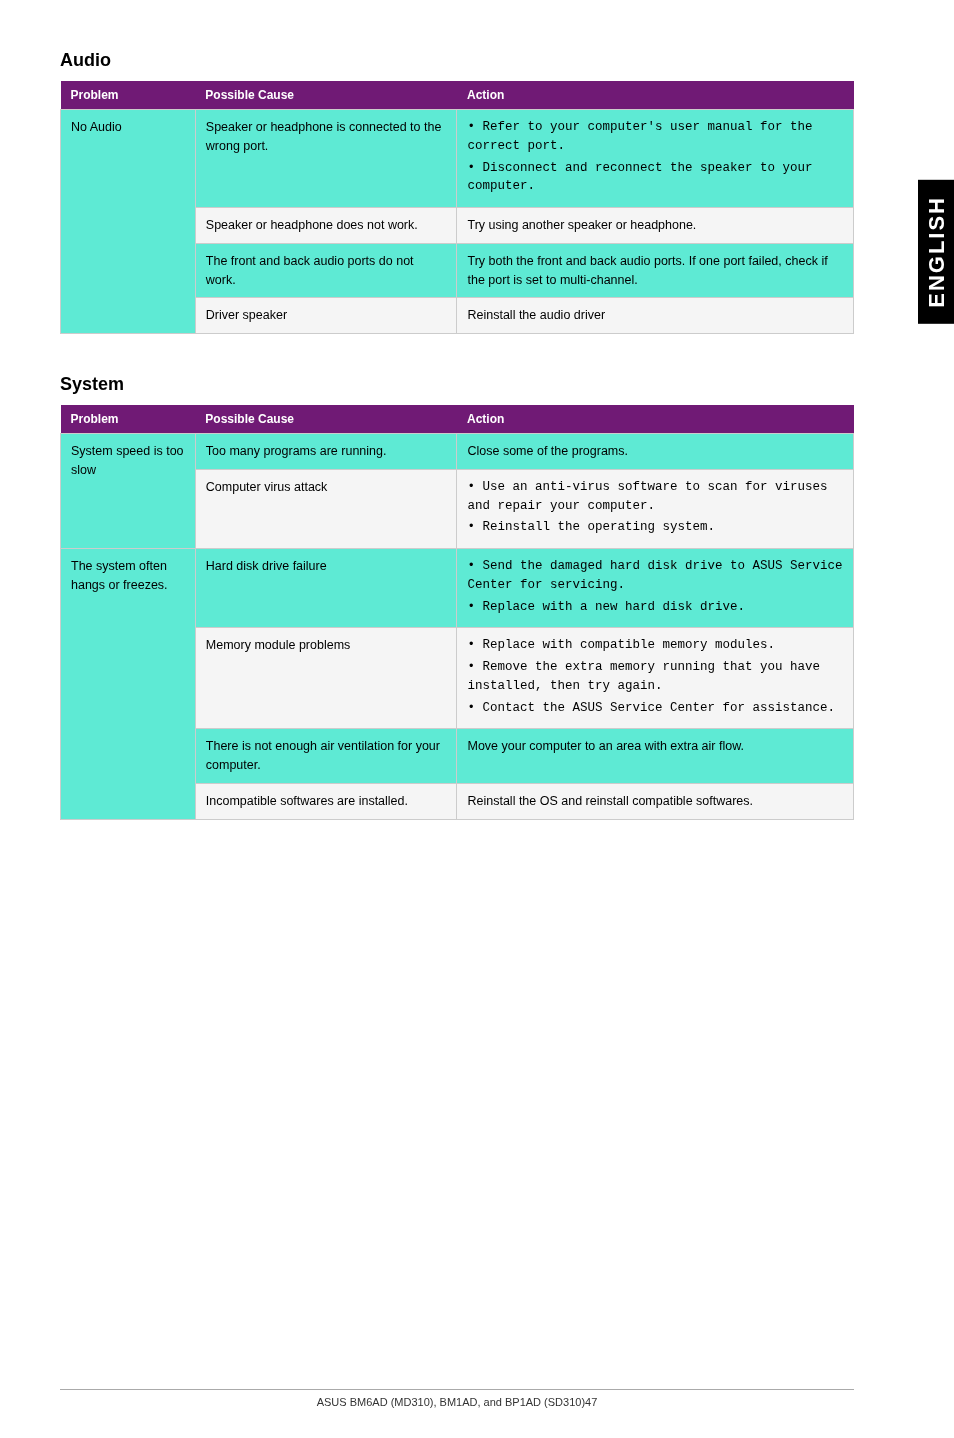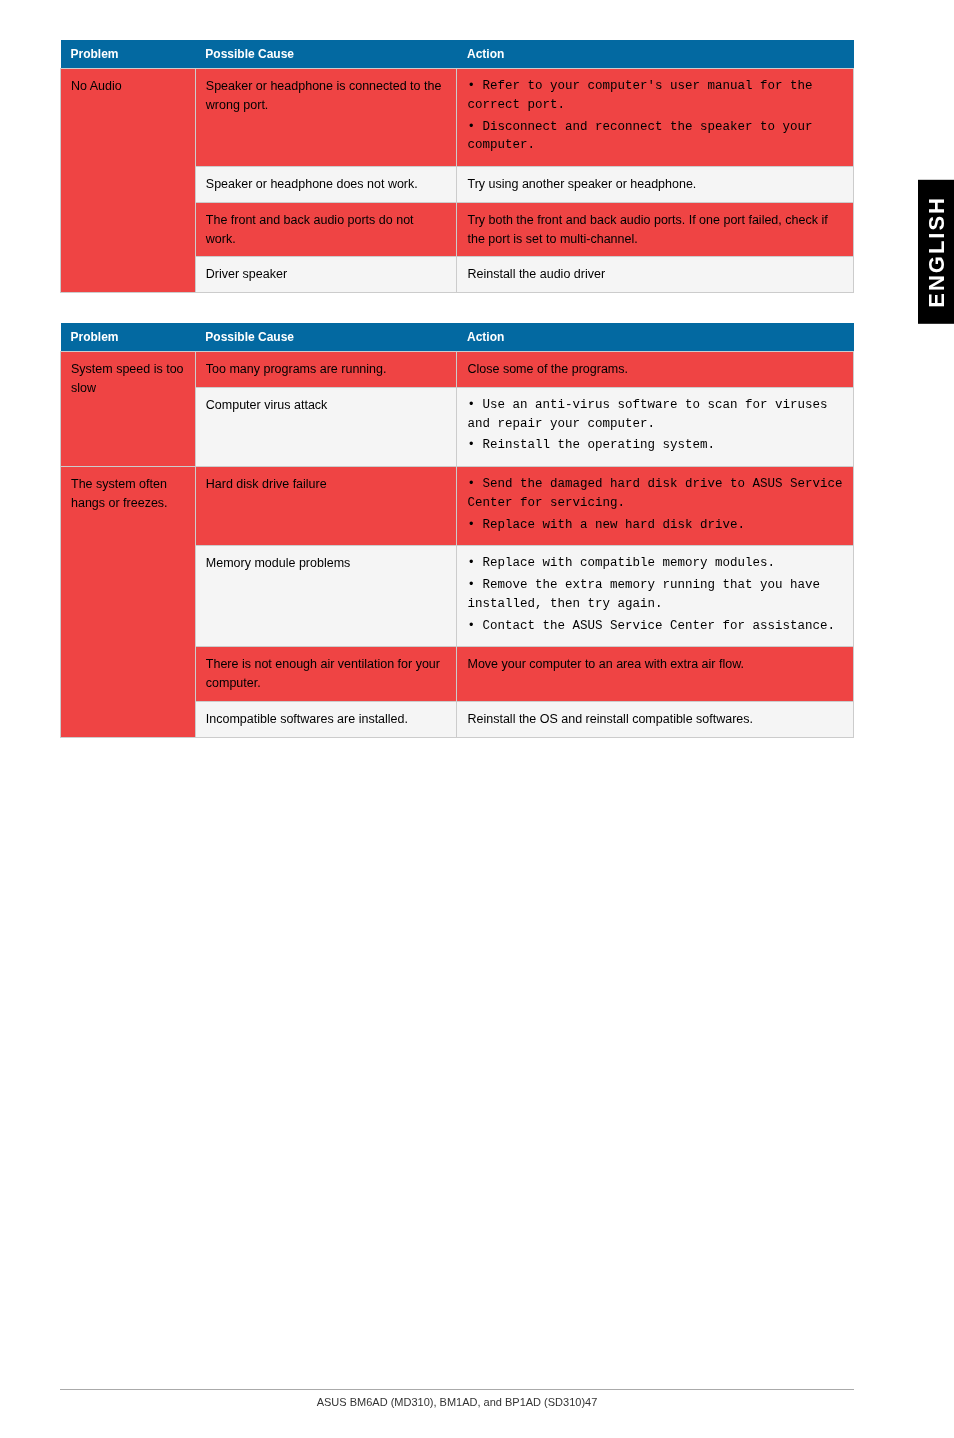--- a/index.html
+++ b/index.html
@@ -46,33 +46,33 @@
     }
 
     
     table {
       width: 100%;
       border-collapse: collapse;
       margin-bottom: 30px;
     }
 
     thead tr {
-      background: #0369a1;
+      background: #701a75;
       color: #fff;
     }
 
     thead th {
       padding: 7px 10px;
       text-align: left;
       font-weight: bold;
       font-size: 12px;
     }
 
     tbody tr {
-      background: #ef4444;
+      background: #5eead4;
     }
 
     tbody tr:nth-child(even) {
       background: #f5f5f5;
     }
 
     td {
       padding: 8px 10px;
       vertical-align: top;
       border: 1px solid #ccc;
@@ -126,20 +126,21 @@
   </style>
 </head>
 <body>
 
 <div class="side-tab">
   <span>ENGLISH</span>
 </div>
 
 <div class="page-content">
 
+  <div class="section-title first-section">Audio</div>
 
   <table>
     <thead>
       <tr>
         <th class="col-problem">Problem</th>
         <th class="col-cause">Possible Cause</th>
         <th class="col-action">Action</th>
       </tr>
     </thead>
     <tbody>
@@ -161,20 +162,21 @@
         <td class="col-cause">The front and back audio ports do not work.</td>
         <td class="col-action">Try both the front and back audio ports. If one port failed, check if the port is set to multi-channel.</td>
       </tr>
       <tr>
         <td class="col-cause">Driver speaker</td>
         <td class="col-action">Reinstall the audio driver</td>
       </tr>
     </tbody>
   </table>
 
+  <div class="section-title">System</div>
 
   <table>
     <thead>
       <tr>
         <th class="col-problem">Problem</th>
         <th class="col-cause">Possible Cause</th>
         <th class="col-action">Action</th>
       </tr>
     </thead>
     <tbody>

